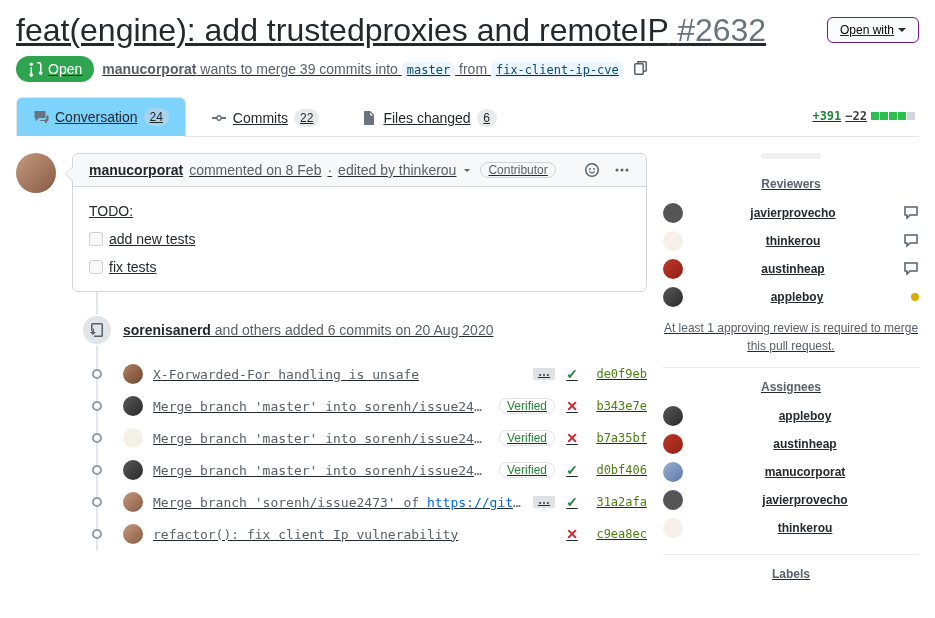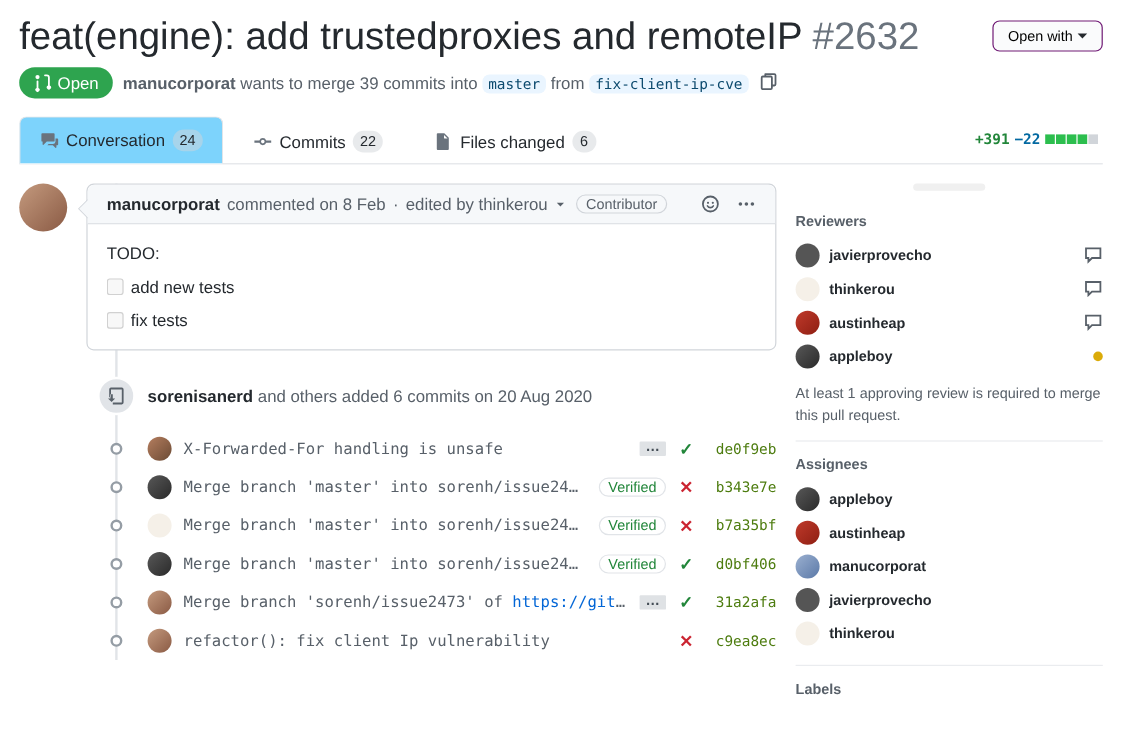--- a/index.html
+++ b/index.html
@@ -3,21 +3,21 @@
 <meta charset="utf-8">
 <style>
   * { box-sizing: border-box; margin: 0; padding: 0; }
   body {
     font-family: -apple-system, BlinkMacSystemFont, "Segoe UI", Helvetica, Arial, sans-serif;
     font-size: 14px;
     color: #24292e;
     background: #fff;
     width: 935px;
   }
-  .container { padding: 10px 16px 0 16px; }
+  .container { padding: 10px 16px 0 16px; text-decoration: underline; }
 
   
   .pr-header { display: flex; align-items: center; gap: 10px; margin-bottom: 6px; }
   .pr-title { font-size: 32px; font-weight: 400; line-height: 1.25; flex: 1; }
   .pr-title .pr-num { color: #6a737d; font-weight: 300; }
   .open-with-btn {
     display: inline-flex; align-items: center; gap: 4px;
     padding: 5px 12px; font-size: 12px; font-weight: 500;
     border: 1px solid #701a75; border-radius: 6px; background: #fafbfc;
     cursor: pointer;
@@ -66,30 +66,30 @@
     font-size: 12px; font-weight: 500;
     line-height: 18px;
     background: rgba(209,213,218,0.5);
     border-radius: 2em;
     color: #24292e;
     min-width: 20px; text-align: center;
   }
   .tab-icon { color: #6a737d; display:inline-flex; }
   .diffstat { margin-left: auto; padding-right: 4px; display: flex; align-items: center; gap: 4px; font-size: 12px; font-weight: 600; font-family: ui-monospace, SFMono-Regular, Menlo, monospace; }
   .diffstat .add { color: #22863a; }
-  .diffstat .del { color: #0369a1; }
+  .diffstat .del { color: #404040; }
   .diff-squares { display: inline-flex; gap: 1px; }
   .diff-squares span { width: 8px; height: 8px; display: inline-block; }
   .sq-g { background: #2cbe4e; }
   .sq-n { background: #d1d5da; }
 
   
   .layout { display: flex; gap: 16px; margin-top: 16px; }
   .main-col { flex: 1; min-width: 0; }
-  .side-col { width: 256px; flex-shrink: 0; }
+  .side-col { width: 256px; flex-shrink: 0; text-align: center; }
 
   
   .timeline { position: relative; }
   .timeline-line {
     position: absolute;
     left: 80px; top: 0; bottom: 0;
     width: 2px; background: #e1e4e8;
     z-index: 0;
   }
 

